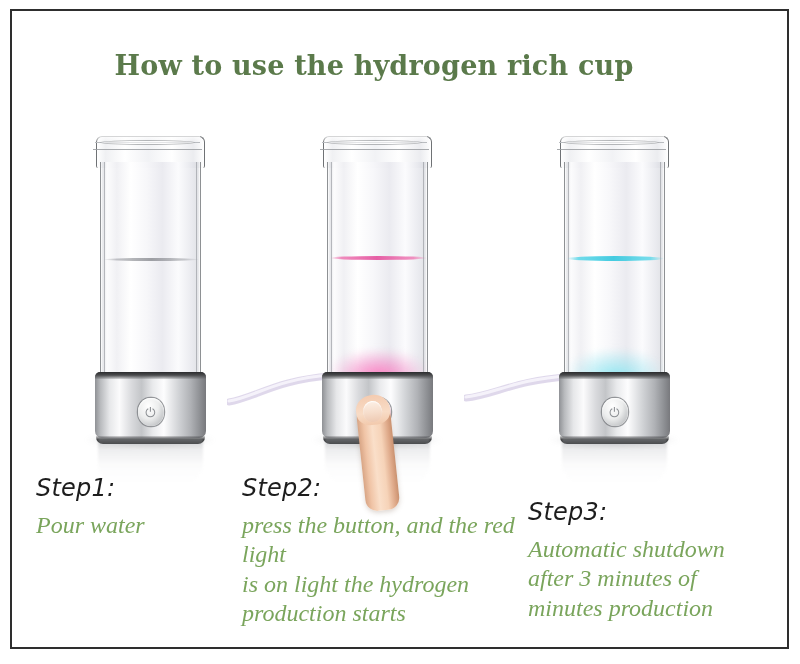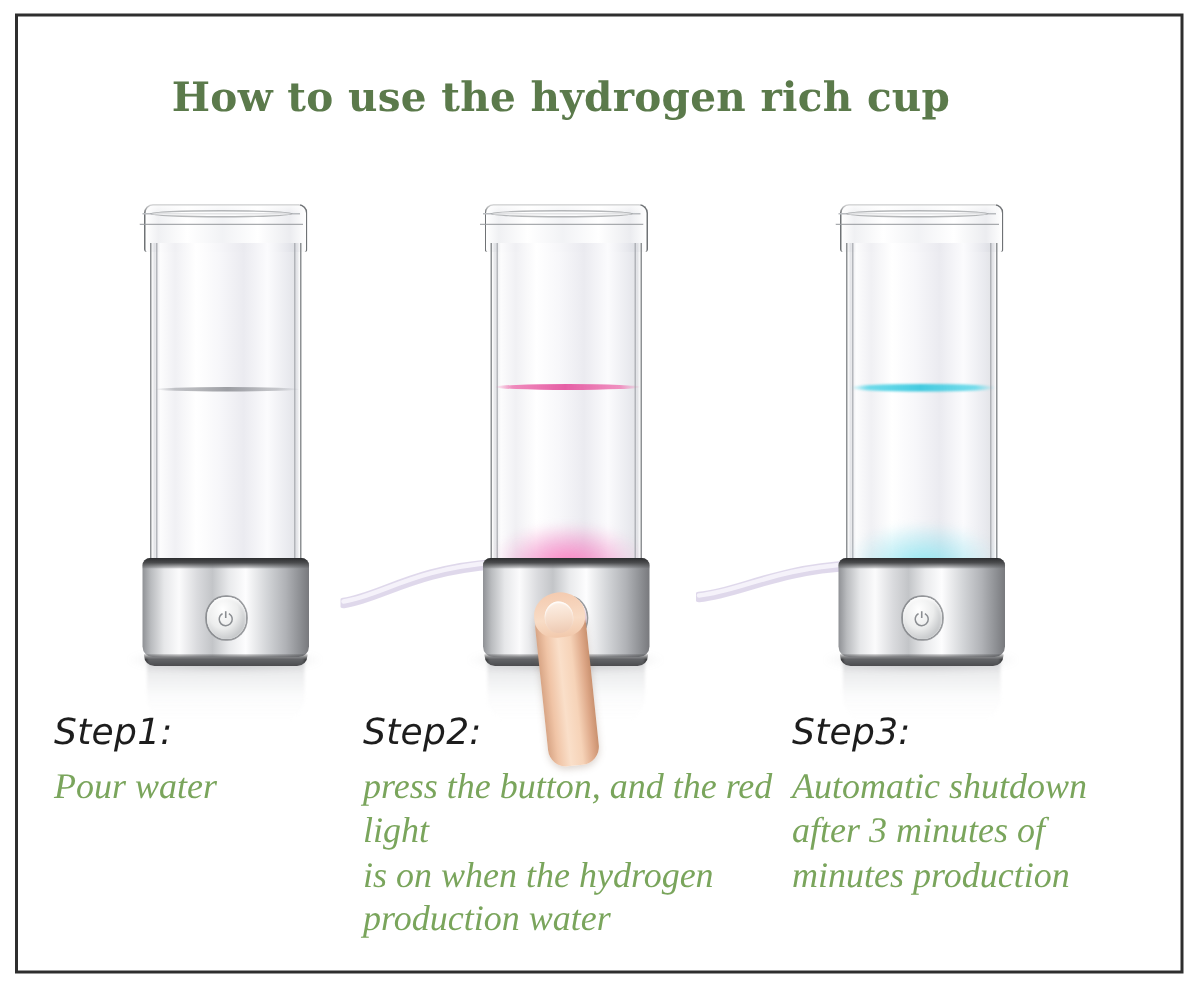--- a/index.html
+++ b/index.html
@@ -333,21 +333,21 @@
   }
 
   
   .step-block{
     position:absolute;
     text-align:left;
     font-style:italic;
   }
   #s1{ left:36px;  top:474px; width:228px; }
   #s2{ left:242px; top:474px; width:316px; }
-  #s3{ left:528px; top:474px; width:262px; }
+  #s3{ left:528px; top:498px; width:262px; }
 
   .step-heading{
     font-family:"DejaVu Sans", sans-serif;
     font-size:24px;
     font-weight:400;
     color:#1d1d1d;
     letter-spacing:.2px;
     margin-bottom:9px;
   }
   .step-desc{
@@ -474,22 +474,22 @@
     <div class="step-heading">Step1:</div>
     <div class="step-desc">
       <span class="ln">Pour water</span>
     </div>
   </div>
 
   <div class="step-block" id="s2">
     <div class="step-heading">Step2:</div>
     <div class="step-desc">
       <span class="ln">press the button, and the red light</span>
-      <span class="ln">is on when the hydrogen</span>
-      <span class="ln">production water</span>
+      <span class="ln">is on light the hydrogen</span>
+      <span class="ln">production starts</span>
     </div>
   </div>
 
   <div class="step-block" id="s3">
     <div class="step-heading">Step3:</div>
     <div class="step-desc">
       <span class="ln">Automatic shutdown</span>
       <span class="ln">after 3 minutes of</span>
       <span class="ln">minutes production</span>
     </div>

